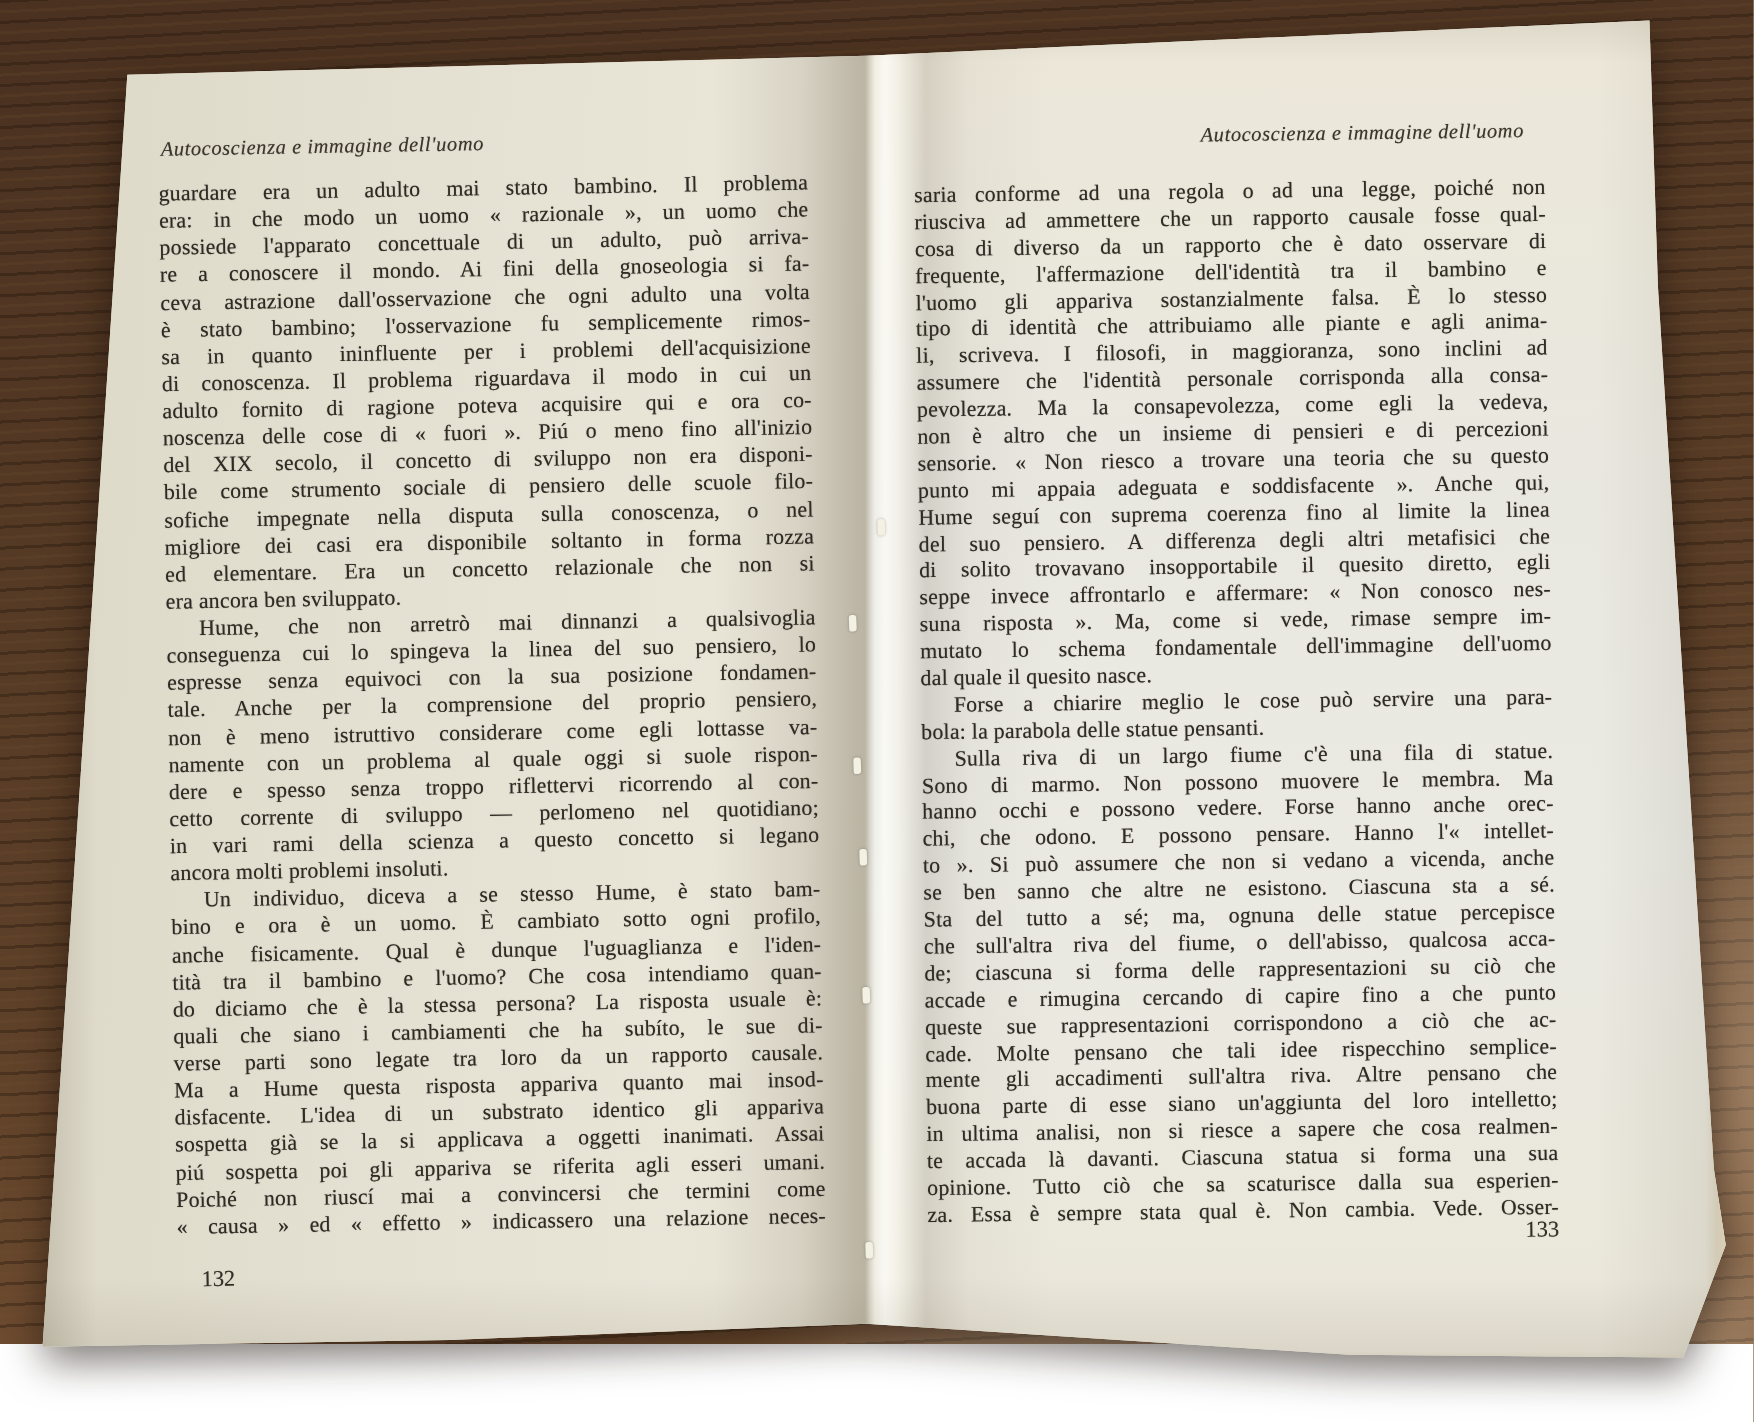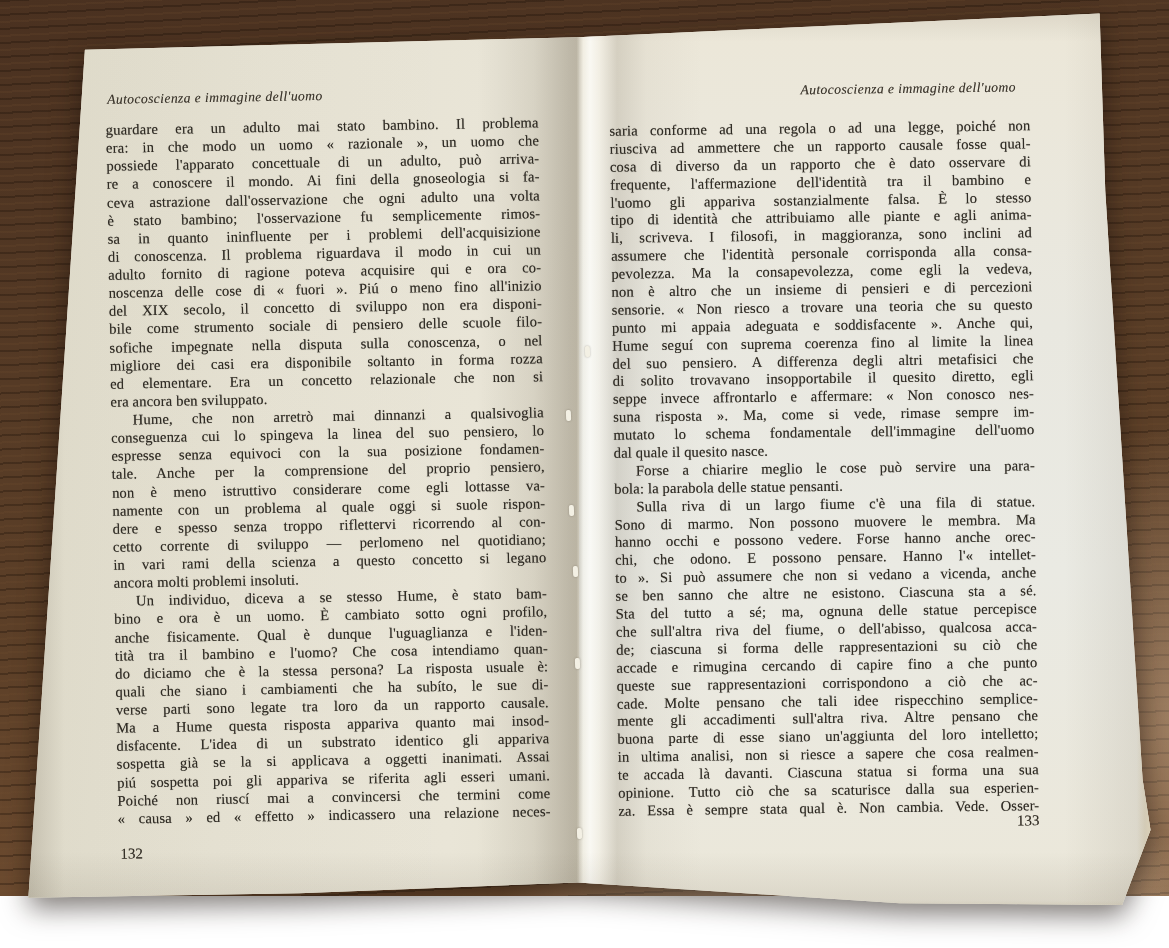--- a/index.html
+++ b/index.html
@@ -100,21 +100,21 @@
     text-shadow: 0 0 0.7px rgba(47,43,36,0.55);
   }
   .btext-left  .tline { line-height: 18.13px; height: 18.13px; }
   .btext-right .tline { line-height: 17.9px;  height: 17.9px; }
   .tline.end { text-align-last: left; }
   .tline.ind { text-indent: 22px; }
   .pnum {
     position: absolute; font-size: 15px; color: #332e26;
     text-shadow: 0 0 0.6px rgba(51,46,38,0.5);
   }
-  .pnum-left  { left: 2px; top: 754px; }
+  .pnum-left  { left: 16px; top: 754px; }
   .pnum-right { left: 0; top: 733px; width: 100%; text-align: right; }
 </style>
 </head>
 <body>
 
 <div class="scene">
   <div class="book">
     <div class="surface">
 
       <div class="page page-left"></div>

